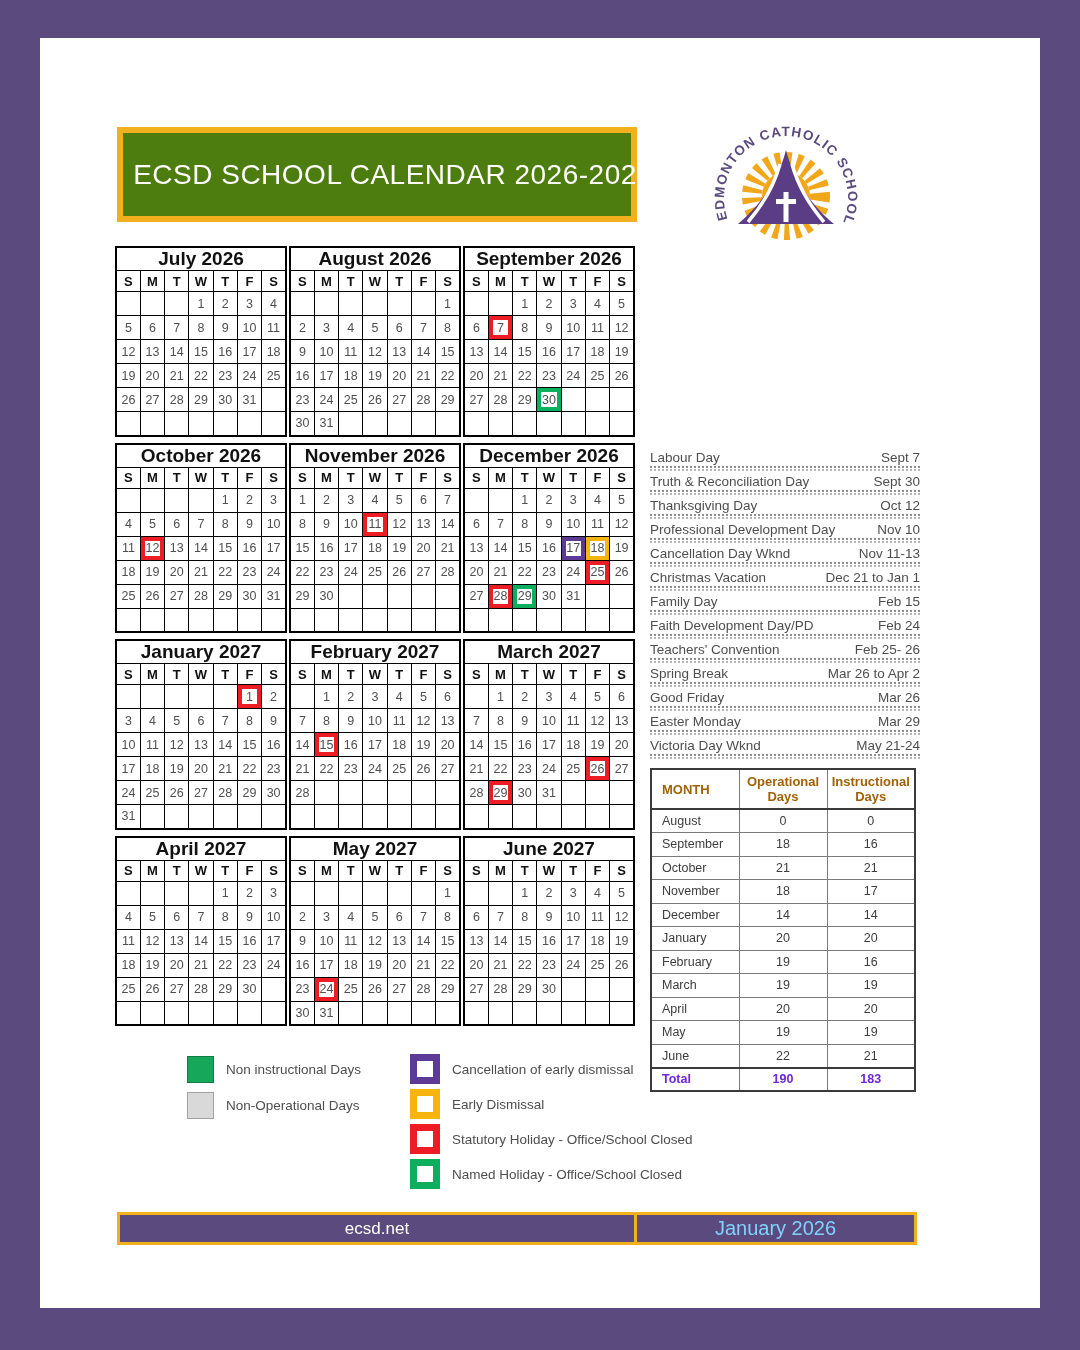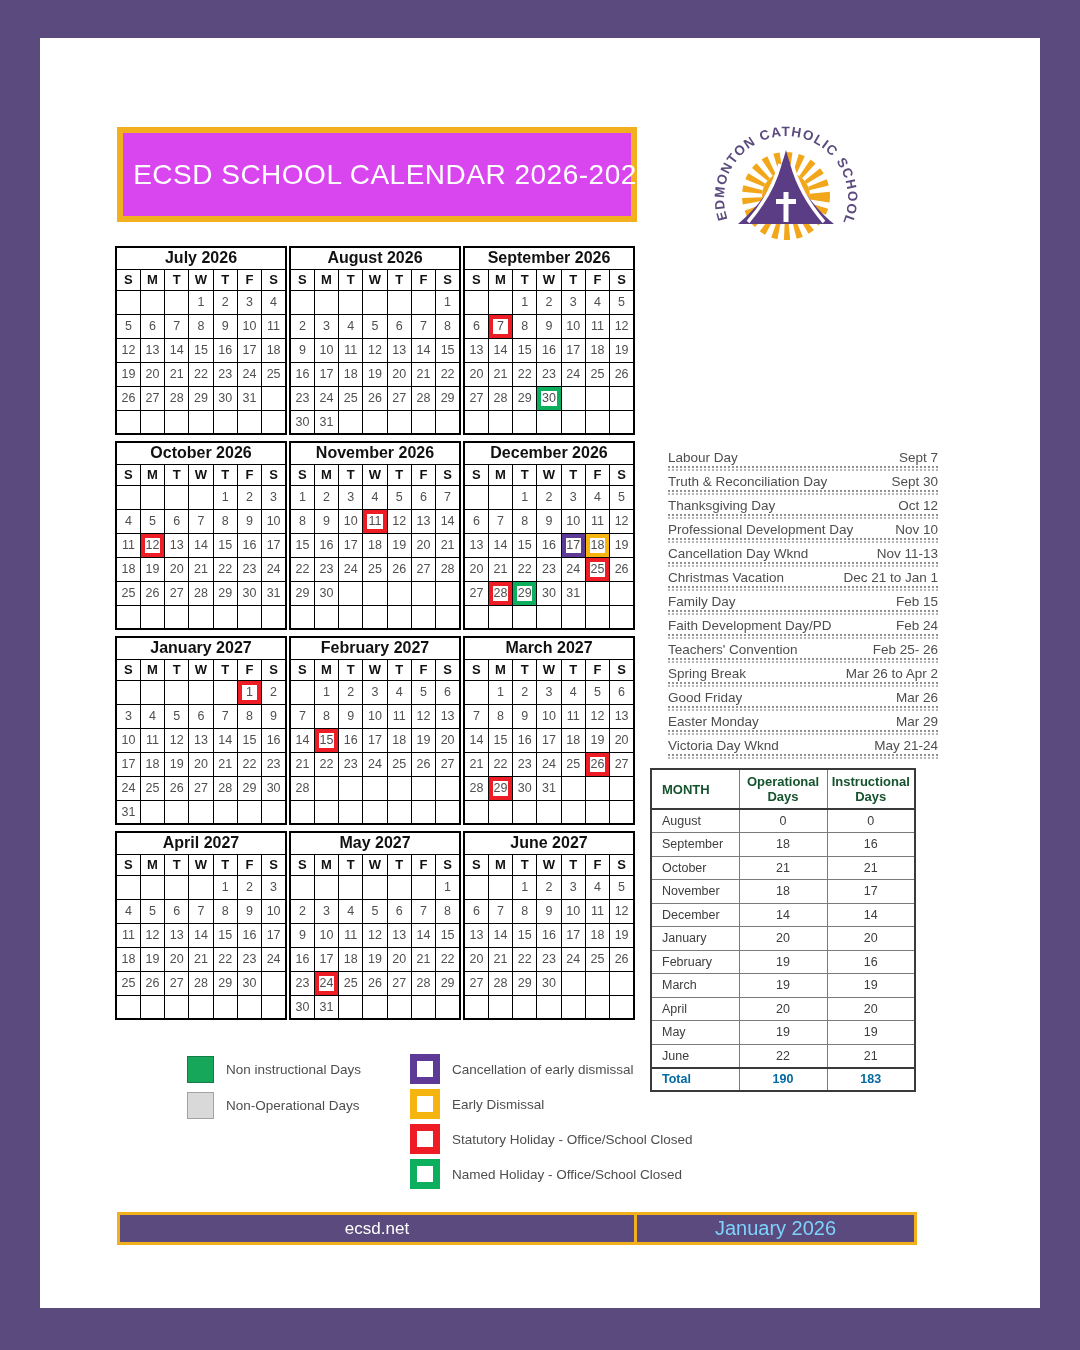--- a/index.html
+++ b/index.html
@@ -3,63 +3,63 @@
 <meta charset="utf-8">
 <style>
   * { margin:0; padding:0; box-sizing:border-box; }
   html,body { width:1080px; height:1350px; }
   body { background:#5b4a7d; font-family:"Liberation Sans", sans-serif; position:relative; overflow:hidden; }
 
   .page { position:absolute; left:40px; top:38px; width:1000px; height:1270px; background:#ffffff; }
 
   
   .title-banner { position:absolute; left:77px; top:89px; width:520px; height:95px;
-    background:#d946ef; border:6px solid #f2b01e; display:flex; align-items:center; justify-content:center;padding-left:32px; }
+    background:#4d7c0f; border:6px solid #f2b01e; display:flex; align-items:center; justify-content:center;padding-left:32px; }
   .title-banner h1 { color:#ffffff; font-size:28px; font-weight:400; letter-spacing:0.5px; white-space:nowrap; }
 
   
   .logo { position:absolute; left:668px; top:78px; width:156px; height:132px; }
 
   
   .key-dates { position:absolute; left:608px; top:212px; width:276px; text-align:center; }
   .key-dates .kd-label { font-size:16.5px; color:#8a8a8a; line-height:23px; }
   .key-dates .kd-date  { font-size:17.5px; color:#333333; font-weight:600; line-height:25px; }
 
   
   .months-grid { position:absolute; left:75px; top:208px; width:522px;
     display:grid; grid-template-columns:repeat(3,172px); column-gap:2px; row-gap:6px; }
   table.month { width:172px; border-collapse:collapse; table-layout:fixed; border:2px solid #000; background:#fff; }
   table.month td, table.month th { border:1px solid #000; text-align:center; overflow:hidden; }
-  table.month .m-title { height:22px; font-size:16px; font-weight:600; color:#111; }
+  table.month .m-title { height:22px; font-size:19px; font-weight:600; color:#111; }
   table.month th.wd { height:21px; font-size:13px; font-weight:700; color:#111; background:#fff; }
   table.month td.day { height:24px; font-size:12.5px; color:#4f4f4f; background:#fff; }
   td.day.c-gray  { background:#d9d9d9; }
   td.day.c-green { background:#17a75b; color:#2f2f2f; }
   td.day.bx-red    { box-shadow:inset 0 0 0 4px #ee1c25; }
   td.day.bx-green  { box-shadow:inset 0 0 0 4px #0caf5d; }
   td.day.bx-purple { box-shadow:inset 0 0 0 4px #5c3a96; }
   td.day.bx-yellow { box-shadow:inset 0 0 0 4px #f6b40e; }
 
   
-  .holidays { position:absolute; left:628px; top:412px; width:270px;text-align:right; }
+  .holidays { position:absolute; left:610px; top:412px; width:270px;text-align:right; }
   .holiday-row { position:relative; height:18px; margin-bottom:6px; border-bottom:2px dotted #8f8f8f;
     display:flex; justify-content:space-between; align-items:flex-start; }
   .holiday-row::after { content:""; position:absolute; left:0; right:0; bottom:-5px; border-top:2px dotted #b5b5b5; }
   .holiday-row .h-name { font-size:13.5px; color:#4e4e4e; }
   .holiday-row .h-date { font-size:13.5px; color:#4e4e4e; }
 
   
   .stats { position:absolute; left:610px; top:730px; width:266px; border-collapse:collapse; border:2px solid #3a3a3a; }
   .stats th, .stats td { border:1px solid #7a7a7a; font-size:12.5px; color:#3d3d3d; }
-  .stats thead th { font-size:13px; font-weight:700; color:#14532d; padding:4px 4px; border-bottom:2px solid #3a3a3a; }
+  .stats thead th { font-size:13px; font-weight:700; color:#a16207; padding:4px 4px; border-bottom:2px solid #3a3a3a; }
   .stats thead th:first-child { text-align:left; padding-left:10px; }
   .stats td { height:23.5px; }
   .stats td.mn { text-align:left; padding-left:10px; }
   .stats td.num { text-align:center; }
-  .stats tr.total td { font-weight:700; border-top:2px solid #3a3a3a; color:#0369a1; }
+  .stats tr.total td { font-weight:700; border-top:2px solid #3a3a3a; color:#6d28d9; }
 
   
   .legend { position:absolute; left:147px; top:1016px; width:620px; height:150px; }
   .legend-item { position:absolute; display:flex; align-items:center; gap:12px; }
   .legend-item .lg-label { font-size:13.5px; color:#4e4e4e; white-space:nowrap; }
   .sw-fill { width:27px; height:27px; border:1px solid rgba(0,0,0,0.25); }
   .sw-out  { width:30px; height:30px; background:#fff; }
 
   
   .footer { position:absolute; left:77px; top:1174px; width:800px; height:33px;

